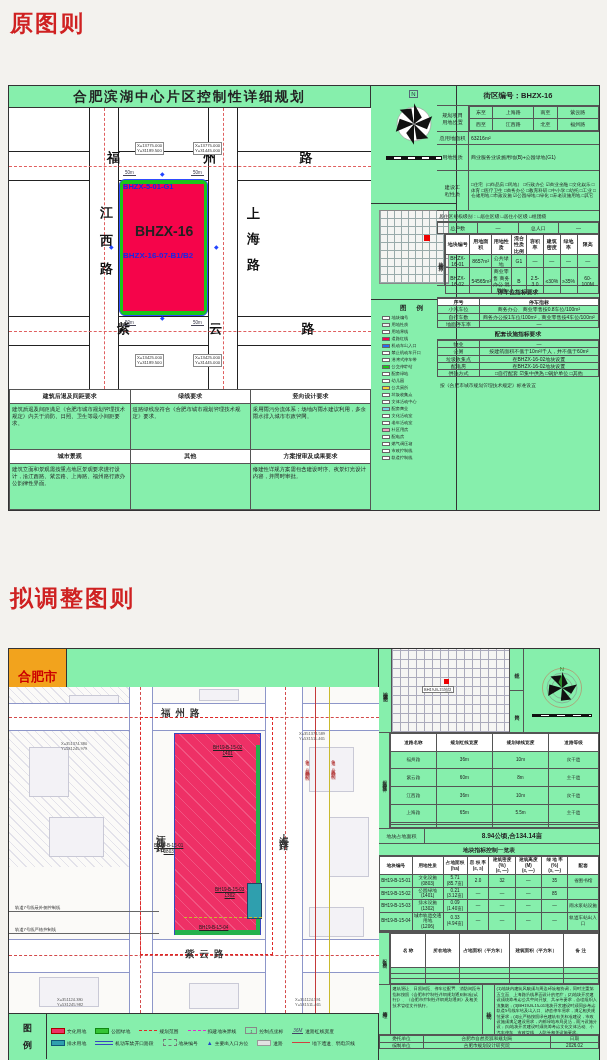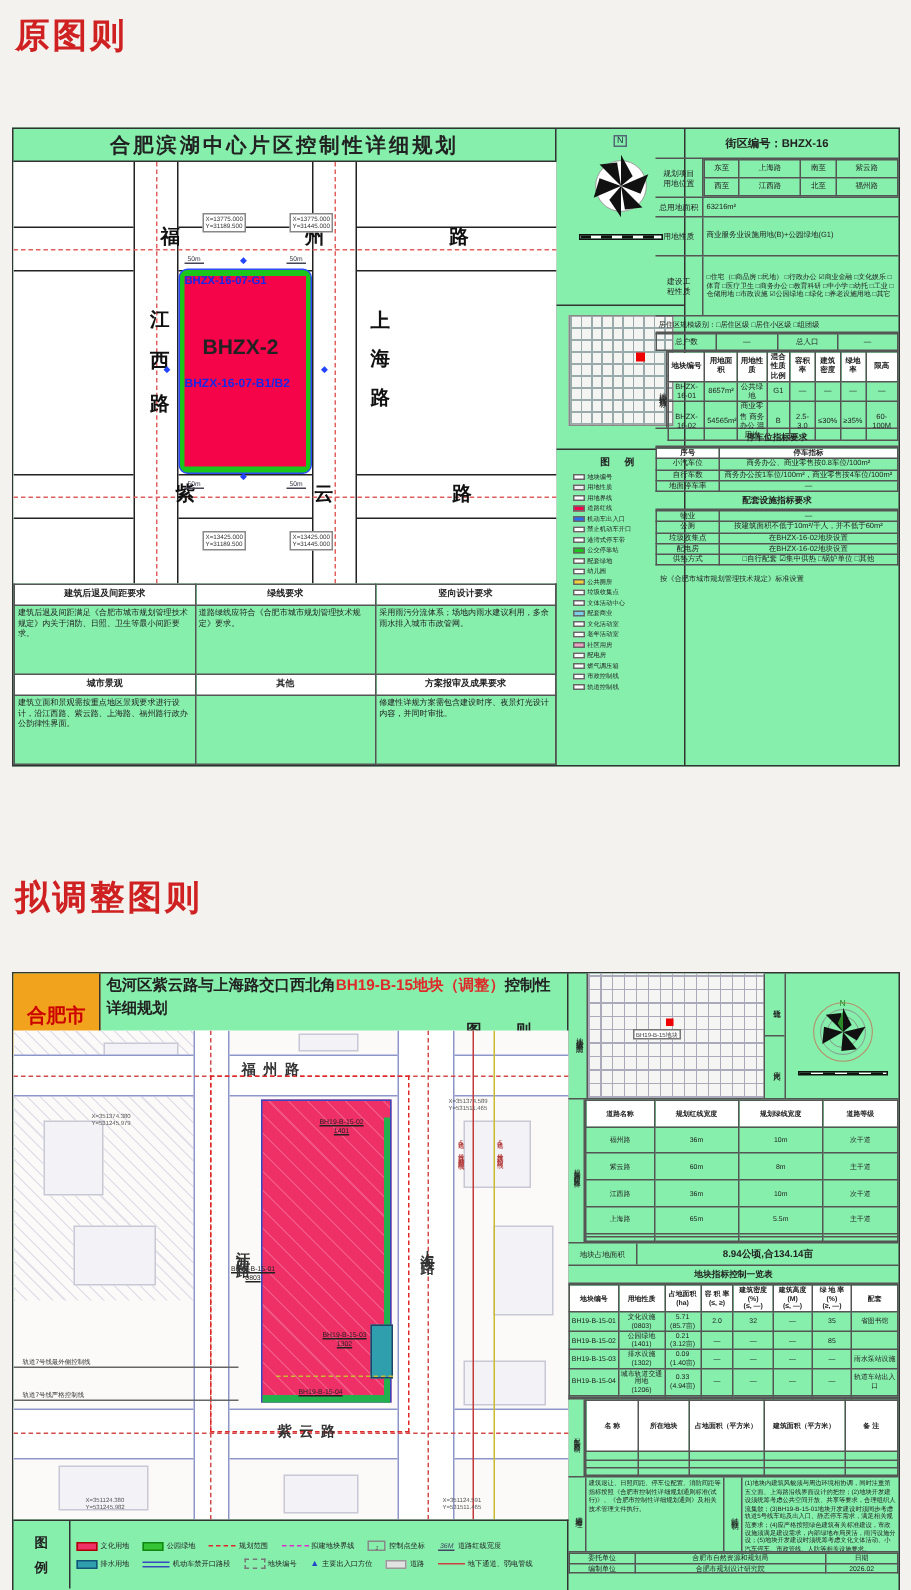--- a/index.html
+++ b/index.html
@@ -157,22 +157,22 @@
    <div class="rb rb-v" style="left:199px;width:30px"></div>
 
    <div class="cl-h" style="top:58px"></div>
    <div class="cl-h" style="top:223px"></div>
    <div class="cl-v" style="left:95px"></div>
    <div class="cl-v" style="left:214px"></div>
 
    <div class="parcel1">
           <div class="parcel1-in"></div>
         </div>
-   <div class="abs blue" style="left:114px;top:74px;font-size:7.5px;font-weight:bold">BHZX-16-07-G1</div>
-   <div class="abs" style="left:126px;top:115px;font-size:14px;font-weight:bold">BHZX-2</div>
+   <div class="abs blue" style="left:114px;top:74px;font-size:7.5px;font-weight:bold">BHZX-5-01-G1</div>
+   <div class="abs" style="left:126px;top:115px;font-size:14px;font-weight:bold">BHZX-16</div>
    <div class="abs blue" style="left:114px;top:143px;font-size:8px;font-weight:bold">BHZX-16-07-B1/B2</div>
 
    <div class="rlab" style="left:108px;top:212px;letter-spacing:38px">紫 云 路</div>
    <div class="rlab" style="left:98px;top:41px;letter-spacing:40px">福 州 路</div>
    <div class="rlab v" style="left:88px;top:88px;letter-spacing:28px">江西路</div>
    <div class="rlab v" style="left:235px;top:88px;letter-spacing:26px">上海路</div>
 
    <div class="coord" style="left:126px;top:34px">
           <span>X=13775.000</span>
           <span>Y=31189.500</span>
@@ -535,24 +535,20 @@
    <span>按《合肥市城市规划管理技术规定》标准设置</span>
   </div>
  </div>
 </div>
 
 <div class="sheet" style="left:8px;top:648px;width:592px;height:412px;border-bottom:none">
 
  <div class="s2-left">
   <div class="s2-head">
    <div class="s2-city">合肥市</div>
-   <div class="s2-title">
-    <span>包河区紫云路与上海路交口西北角</span><span style="color:#e02828">BH19-B-15地块（调整）</span><span>控制性详细规划</span>
-    <div class="line2">图 则</div>
-   </div>
   </div>
 
   <div class="s2-map">
    <div class="hatch" style="left:0;top:0;width:130px;height:180px"></div>
 
    <div class="bld" style="left:20px;top:60px;width:40px;height:50px"></div>
    <div class="bld" style="left:40px;top:130px;width:55px;height:40px"></div>
    <div class="bld" style="left:300px;top:60px;width:45px;height:45px"></div>
    <div class="bld" style="left:320px;top:130px;width:40px;height:60px"></div>
    <div class="bld" style="left:300px;top:220px;width:55px;height:30px"></div>

